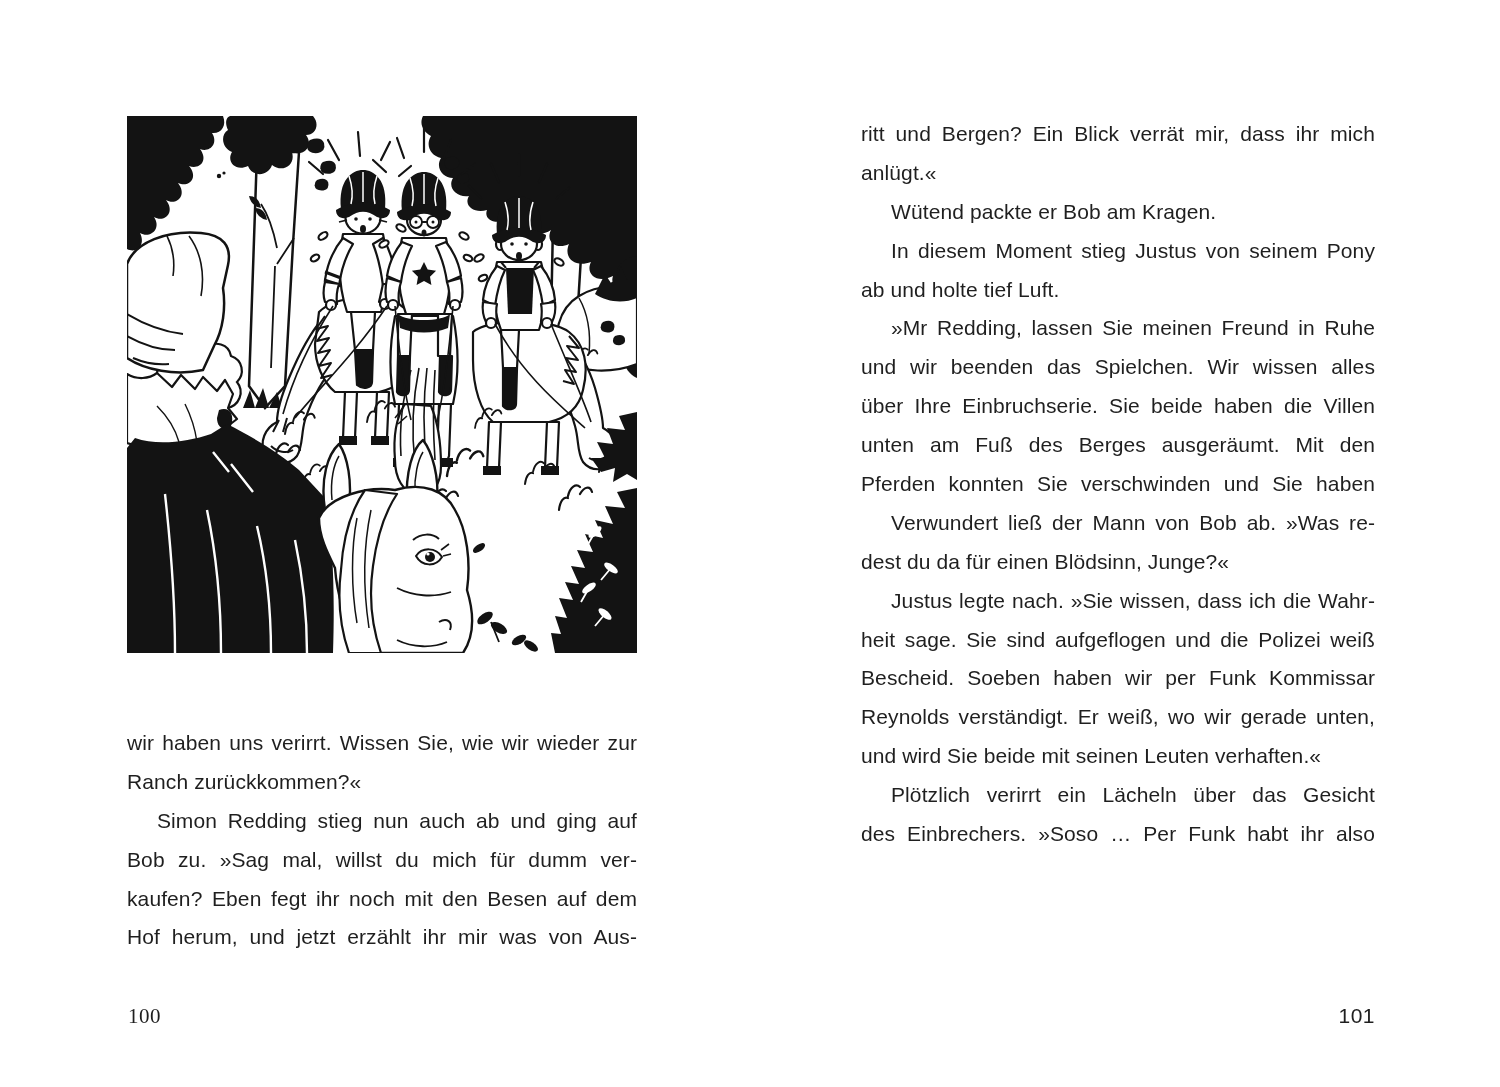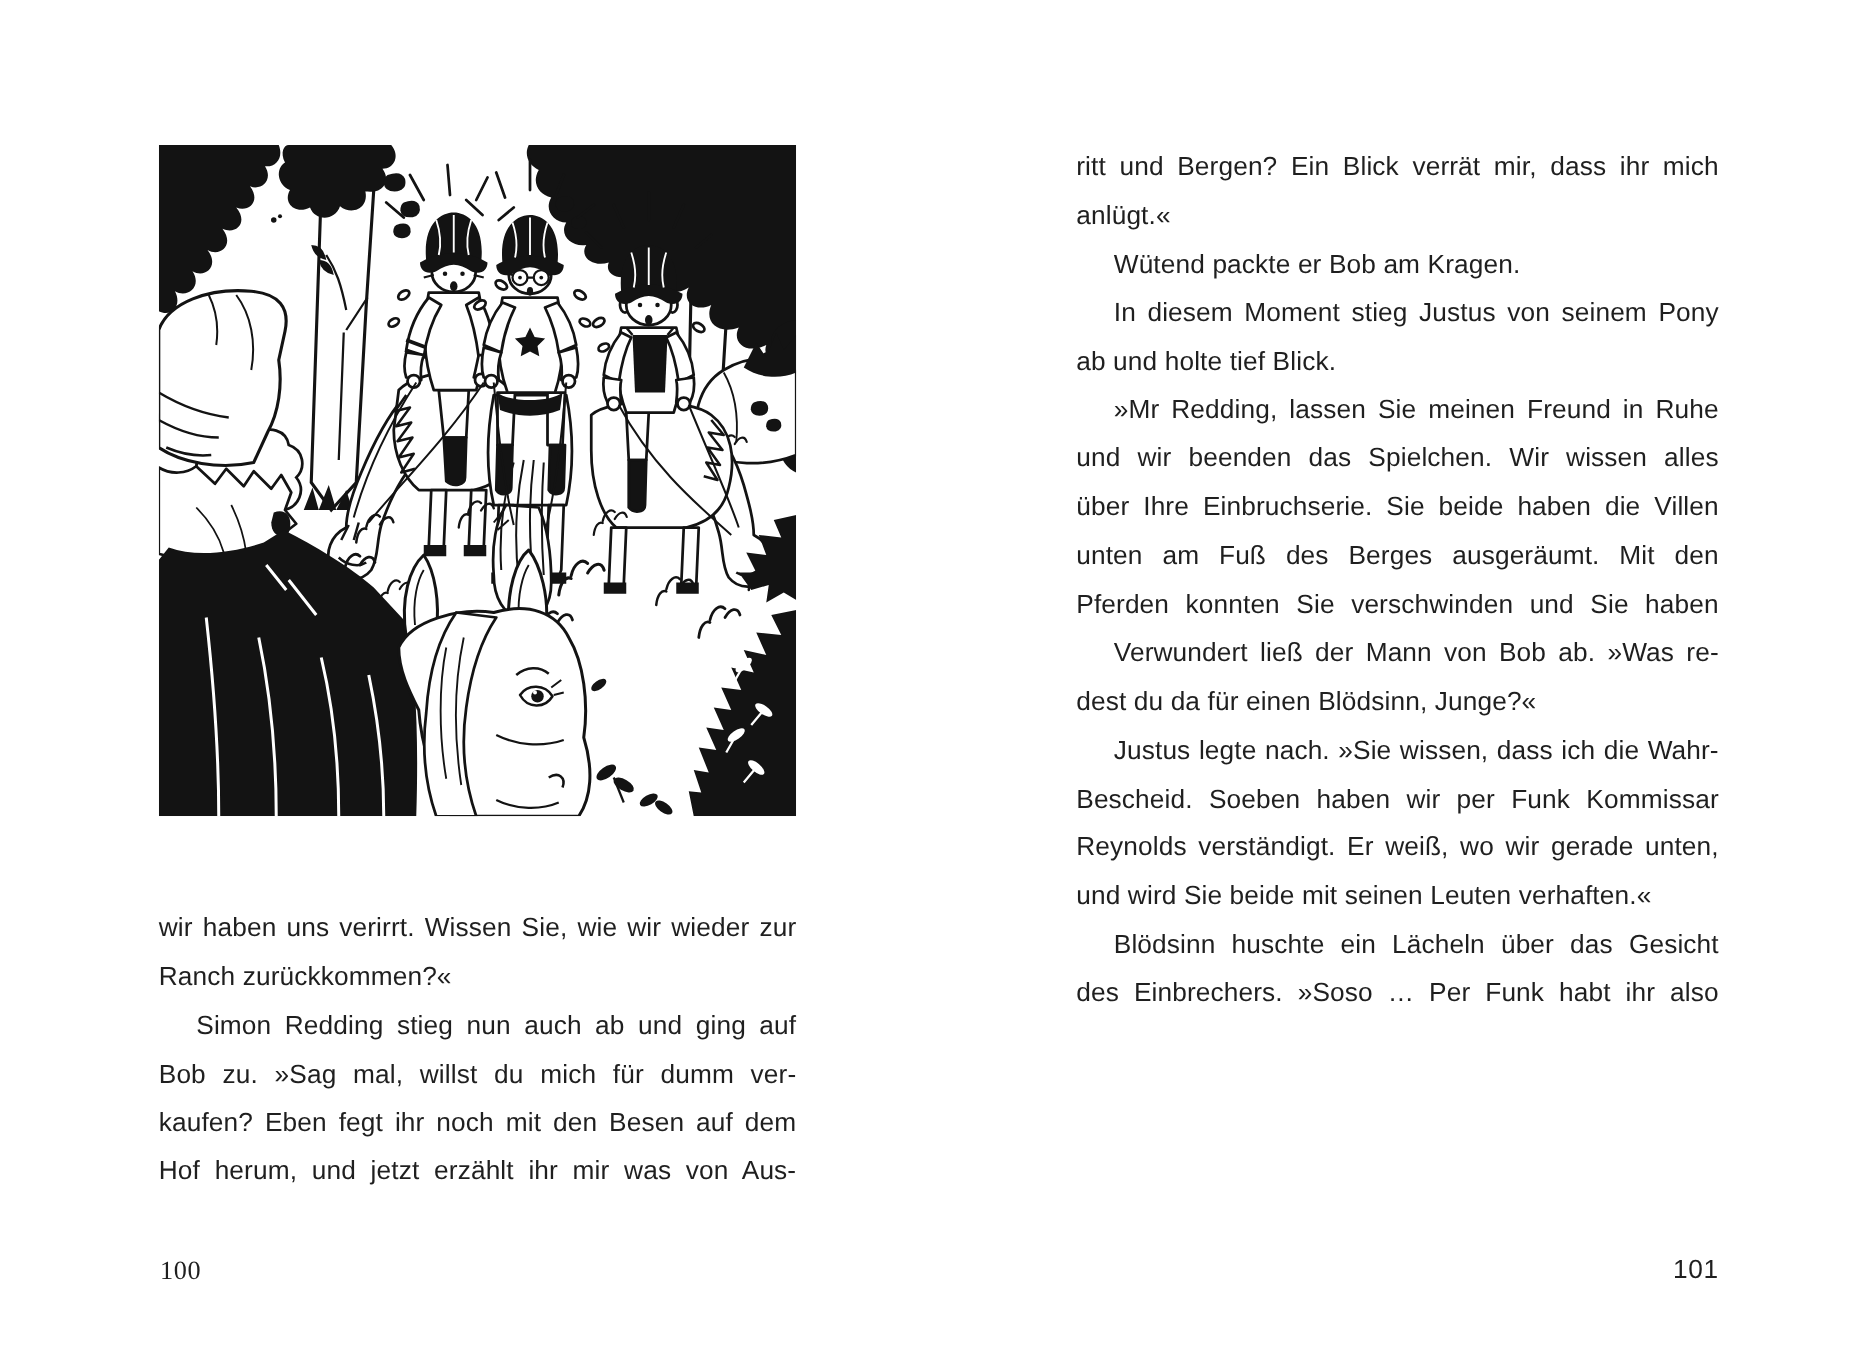--- a/index.html
+++ b/index.html
@@ -249,30 +249,31 @@
 
   <div class="pagenum" id="leftNum">100</div>
 </div>
 
 <div class="page" id="rightPage">
   <div class="text-block" id="rightText">
       <div class="line jus">ritt und Bergen? Ein Blick verrät mir, dass ihr mich</div>
       <div class="line">anlügt.«</div>
       <div class="line ind">Wütend packte er Bob am Kragen.</div>
       <div class="line jus ind">In diesem Moment stieg Justus von seinem Pony</div>
-      <div class="line">ab und holte tief Blick.</div>
+      <div class="line">ab und holte tief Luft.</div>
       <div class="line jus ind">»Mr Redding, lassen Sie meinen Freund in Ruhe</div>
       <div class="line jus">und wir beenden das Spielchen. Wir wissen alles</div>
       <div class="line jus">über Ihre Einbruchserie. Sie beide haben die Villen</div>
       <div class="line jus">unten am Fuß des Berges ausgeräumt. Mit den</div>
       <div class="line jus">Pferden konnten Sie verschwinden und Sie haben</div>
       <div class="line jus ind">Verwundert ließ der Mann von Bob ab. »Was re-</div>
       <div class="line">dest du da für einen Blödsinn, Junge?«</div>
       <div class="line jus ind">Justus legte nach. »Sie wissen, dass ich die Wahr-</div>
+      <div class="line jus">heit sage. Sie sind aufgeflogen und die Polizei weiß</div>
       <div class="line jus">Bescheid. Soeben haben wir per Funk Kommissar</div>
       <div class="line jus">Reynolds verständigt. Er weiß, wo wir gerade unten,</div>
       <div class="line">und wird Sie beide mit seinen Leuten verhaften.«</div>
-      <div class="line jus ind">Blödsinn huschte ein Lächeln über das Gesicht</div>
+      <div class="line jus ind">Plötzlich verirrt ein Lächeln über das Gesicht</div>
       <div class="line jus">des Einbrechers. »Soso … Per Funk habt ihr also</div>
     </div>
 
   <div class="pagenum" id="rightNum">101</div>
 </div>
 
 </body></html>

